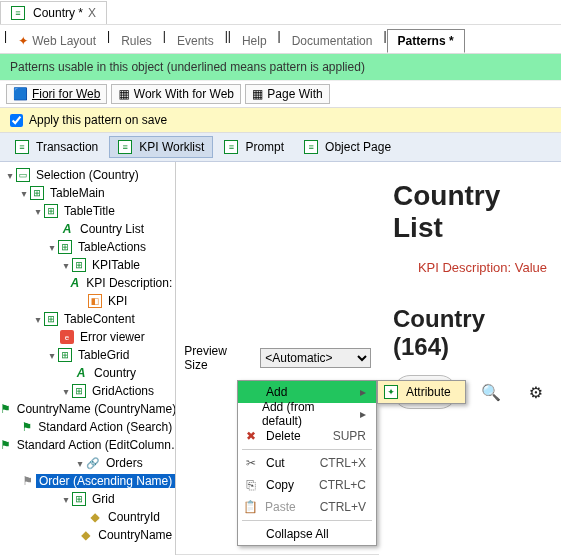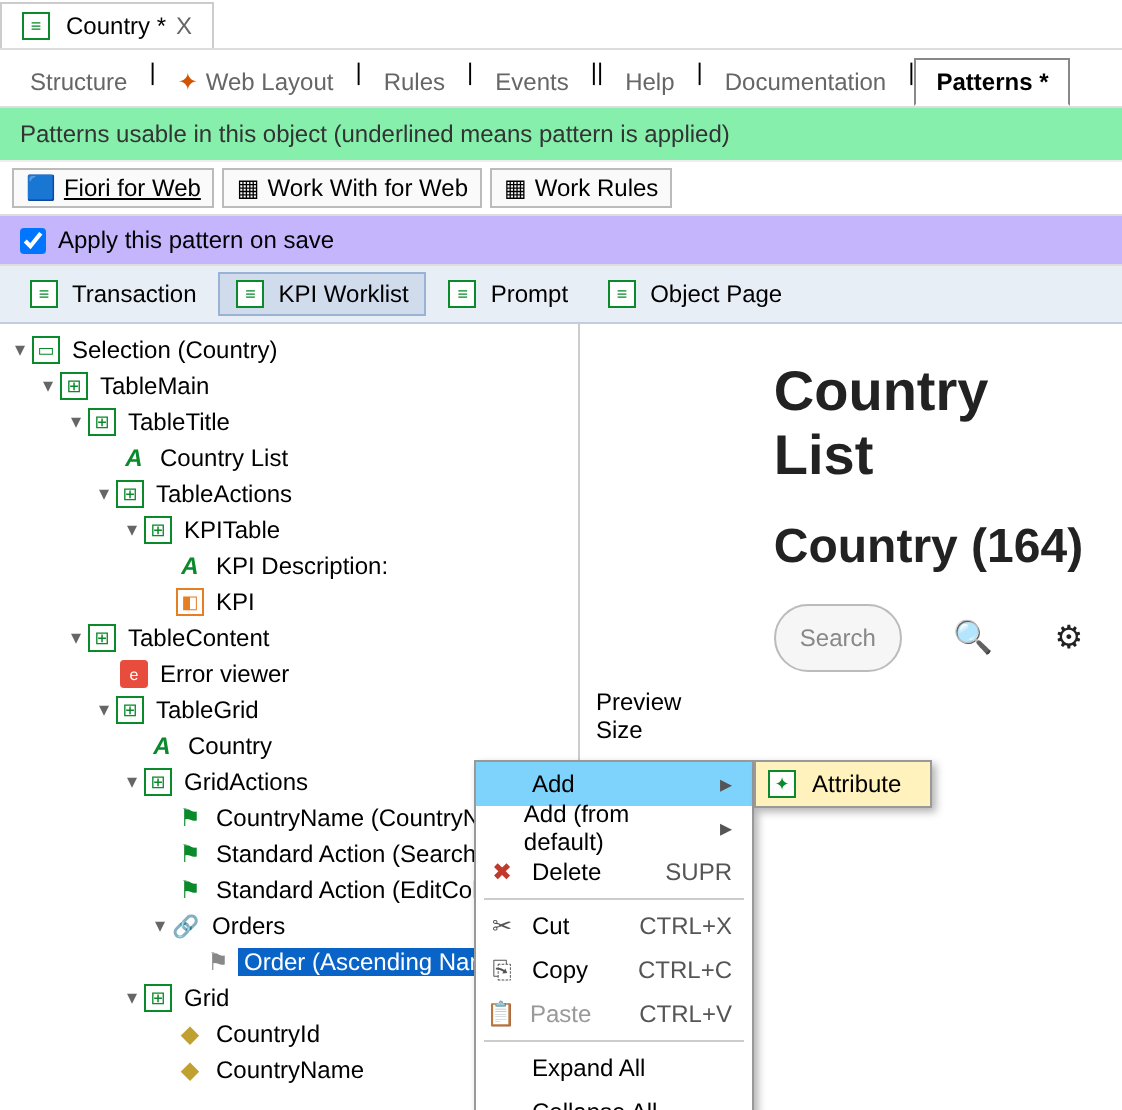--- a/index.html
+++ b/index.html
@@ -8,21 +8,21 @@
 .tab{display:flex;align-items:center;padding:4px 10px;border:1px solid #ccc;border-bottom:none;background:#f8f8f8;margin-right:2px;gap:5px}
 .tab.active{background:#fff}
 .tab-close{cursor:pointer;color:#666}
 .subtabs{display:flex;border-bottom:1px solid #ddd;background:#fff;padding:4px 4px 0}
 .subtab{padding:4px 10px;color:#666;border:1px solid transparent;display:flex;gap:4px;align-items:center}
 .subtab.active{border:1px solid #888;border-bottom:1px solid #fff;color:#000;font-weight:bold}
 .hint{padding:6px 10px;color:#333;background:#86efac;border-bottom:1px solid #eee}
 .patternbar{display:flex;gap:4px;padding:3px 6px;background:#fff;border-bottom:1px solid #ddd;align-items:center}
 .pbtn{display:flex;align-items:center;gap:4px;border:1px solid #bbb;padding:2px 6px;background:#fafafa}
 .pbtn .u{text-decoration:underline}
-.apply{display:flex;align-items:center;gap:6px;padding:5px 10px;background:#c4b5fd;border-bottom:1px solid #ddd}
+.apply{display:flex;align-items:center;gap:6px;padding:5px 10px;background:#fef9c3;border-bottom:1px solid #ddd}
 .toolbar{display:flex;gap:2px;padding:3px 6px;background:#e8eef6;border-bottom:1px solid #c3cde0;align-items:center}
 .tbtn{display:flex;align-items:center;gap:4px;padding:3px 8px;border:1px solid transparent}
 .tbtn.sel{background:#d0dcec;border:1px solid #9ab3d4}
 .main{flex:1;display:flex;overflow:hidden}
 .tree{width:290px;overflow:auto;background:#fff;border-right:1px solid #ccc;padding:4px 0}
 .trow{display:flex;align-items:center;height:18px;white-space:nowrap}
 .tw{display:inline-block;width:12px;text-align:center;color:#666;font-size:10px}
 .indent{display:inline-block}
 .tlabel{padding:0 3px}
 .tlabel.sel{background:#0a64c8;color:#fff}
@@ -40,41 +40,40 @@
 .pvhead select{width:120px;height:20px;border:1px solid #999}
 .pvbody{padding:18px 14px;overflow:hidden;color:#222}
 .pvtitle{font-size:28px;font-weight:bold;margin-bottom:16px}
 .kpi{color:#c0392b;font-size:13px;text-align:right;margin-bottom:30px}
 .cnt{font-size:24px;font-weight:bold;margin-bottom:14px}
 .searchrow{display:flex;gap:23px;align-items:center}
 .sbox{flex:1;border:1px solid #bbb;border-radius:18px;height:34px;display:flex;align-items:center;padding:0 12px;color:#888;background:#f6f6f6}
 .sicon{width:28px;height:28px;display:flex;align-items:center;justify-content:center;font-size:16px}
 .ctx{position:absolute;background:#fff;border:1px solid #999;box-shadow:2px 2px 4px rgba(0,0,0,0.3);z-index:10}
 .citem{display:flex;align-items:center;height:22px;padding:0 10px 0 4px;gap:6px}
-.citem.sel{background:#7dd3fc}
+.citem.sel{background:#22c55e}
 .citem.dis{color:#999}
 .cico{width:18px;display:inline-flex;justify-content:center;color:#555;font-size:12px}
 .csep{height:1px;background:#ccc;margin:2px 4px}
 .ckey{margin-left:auto;color:#555;padding-left:18px}
 .sub{position:absolute;background:#fff;border:1px solid #999;box-shadow:2px 2px 4px rgba(0,0,0,0.3);z-index:11}
 .sitem{display:flex;align-items:center;height:22px;padding:0 14px 0 6px;gap:5px;background:#fff2bd}
 </style>
 </head>
 <body>
 
 <div class="tabbar">
   <div class="tab active">
     <span class="ic green">≡</span>
     <span>Country *</span>
     <span class="tab-close">X</span>
   </div>
 </div>
 
 <div class="subtabs">
-  <span class="subtab">Structure</span>
     <span class="sep">|</span>
   <span class="subtab">
       <span style="color:#d35400">✦</span>
       <span>Web Layout</span>
     </span>
     <span class="sep">|</span>
   <span class="subtab">Rules</span>
     <span class="sep">|</span>
   <span class="subtab">Events</span>
     <span class="sep">|</span>
@@ -92,21 +91,21 @@
   <div class="pbtn">
       <span>🟦</span>
       <span class="u">Fiori for Web</span>
     </div>
   <div class="pbtn">
       <span>▦</span>
       <span>Work With for Web</span>
     </div>
   <div class="pbtn">
       <span>▦</span>
-      <span>Work Rules</span>
+      <span>Page With</span>
     </div>
 </div>
 
 <div class="apply">
   <input type="checkbox" checked="" style="">
   <span>Apply this pattern on save</span>
 </div>
 
 <div class="toolbar">
   <div class="tbtn">
@@ -243,23 +242,25 @@
         <span class="indent" style="width:88px"></span>
         <span class="ic col">◆</span>
         <span class="tlabel">CountryName</span>
       </div>
 
   </div>
 
   <div class="preview">
     <div class="pvhead">
       <span>Preview Size</span>
+      <select><option>&lt;Automatic&gt;</option></select>
     </div>
     <div class="pvbody">
       <div class="pvtitle">Country List</div>
+      <div class="kpi">KPI Description: Value</div>
       <div class="cnt">Country (164)</div>
       <div class="searchrow">
         <div class="sbox">Search</div>
         <div class="sicon">🔍</div>
         <div class="sicon">⚙</div>
       </div>
     </div>
   </div>
 </div>
 
@@ -291,24 +292,20 @@
       <span class="ckey">CTRL+C</span>
     </div>
   <div class="citem dis">
       <span class="cico">📋</span>
       <span>Paste</span>
       <span class="ckey">CTRL+V</span>
     </div>
   <div class="csep"></div>
   <div class="citem">
       <span class="cico"></span>
-      <span>Expand All</span>
-    </div>
-  <div class="citem">
-      <span class="cico"></span>
       <span>Collapse All</span>
     </div>
 
 </div>
 
 <div class="sub" style="left:377px;top:380px">
   <div class="sitem">
       <span class="ic green">✦</span>
       <span>Attribute</span>
     </div>

